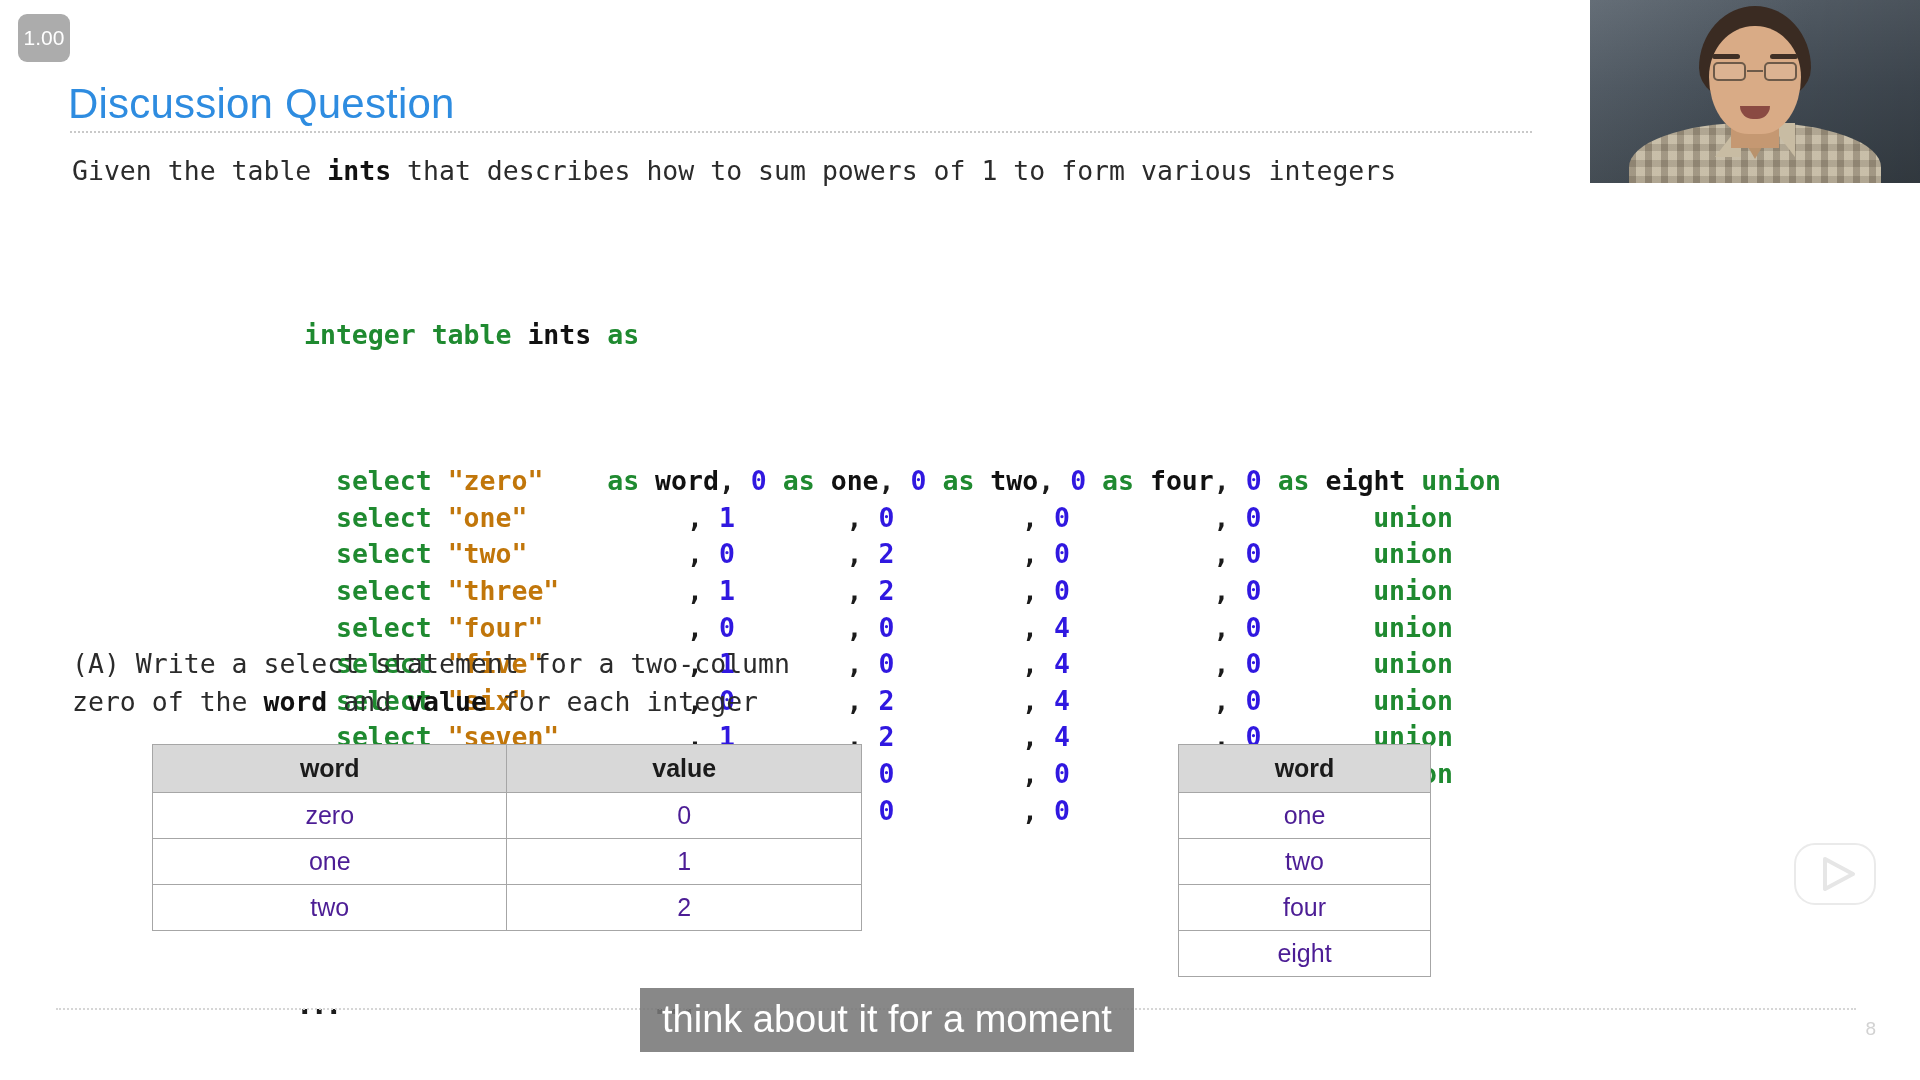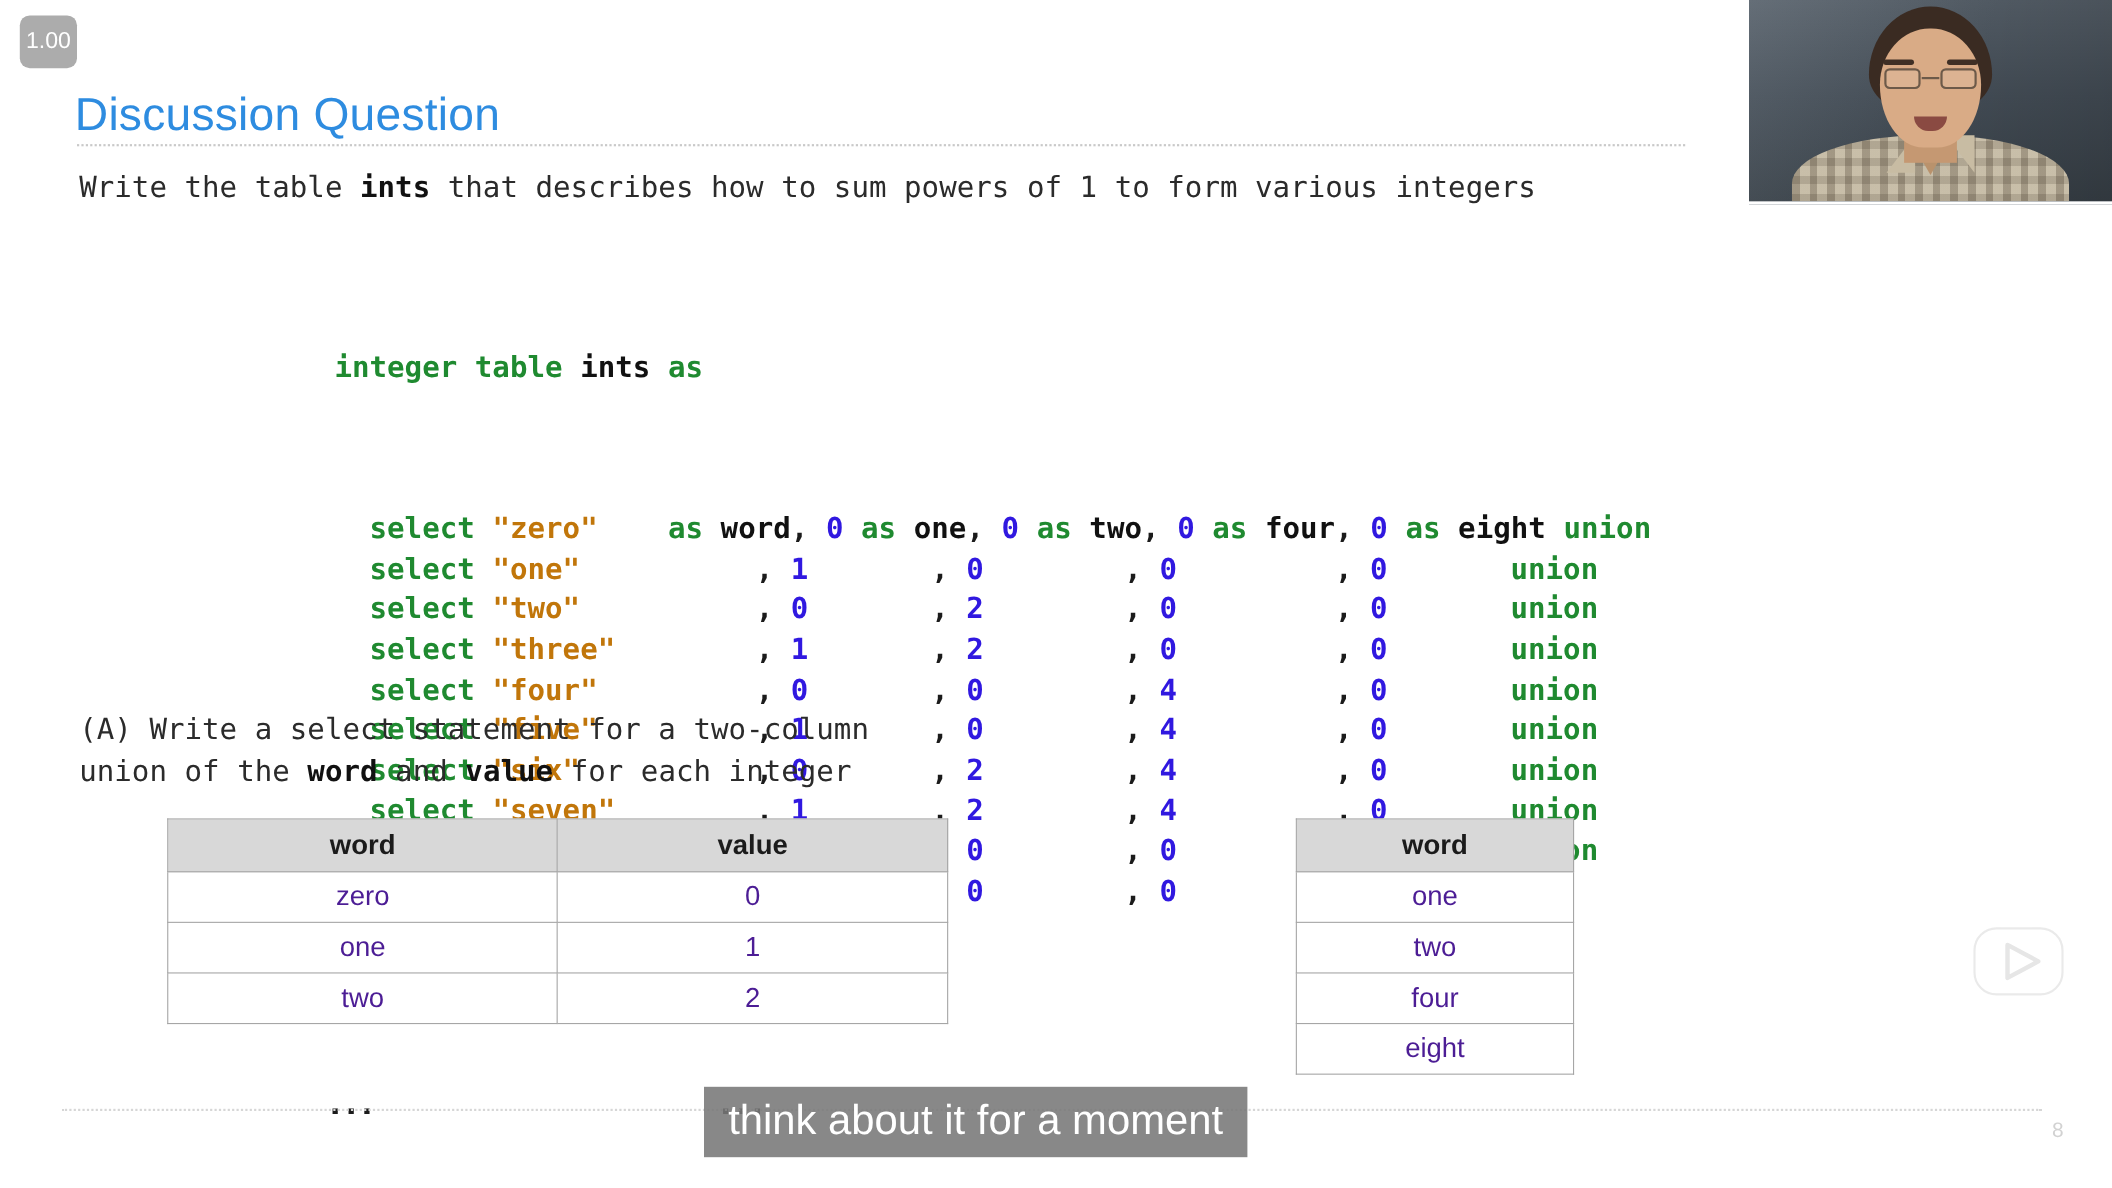--- a/index.html
+++ b/index.html
@@ -302,31 +302,31 @@
 </head>
 <body>
 
 <div id="slide">
 
   <div class="rate-badge">1.00</div>
 
   <div class="slide-title">Discussion Question</div>
   <div class="title-rule"></div>
 
-  <div class="intro-line mono"><span>Write the table </span><b>ints</b><span> that describes how to sum powers of 1 to form various integers</span></div>
+  <div class="intro-line mono"><span>Given the table </span><b>ints</b><span> that describes how to sum powers of 1 to form various integers</span></div>
 
   <div class="code-block mono">
 
     <div class="code-line"><span class="kw">integer table</span><span class="pun"> </span><span class="idt">ints</span><span class="pun"> </span><span class="kw">as</span></div>
 
     <div id="code-rows"><div class="code-line">  <span class="kw">select</span> <span class="str">"zero"   </span> <span class="kw">as</span> <span class="idt">word</span><span class="pun">,</span> <span class="num">0</span> <span class="kw">as</span> <span class="idt">one</span><span class="pun">,</span> <span class="num">0</span> <span class="kw">as</span> <span class="idt">two</span><span class="pun">,</span> <span class="num">0</span> <span class="kw">as</span> <span class="idt">four</span><span class="pun">,</span> <span class="num">0</span> <span class="kw">as</span> <span class="idt">eight</span> <span class="kw">union</span></div><div class="code-line">  <span class="kw">select</span> <span class="str">"one"    </span>      <span class="pun">,</span> <span class="num">1       </span><span class="pun">,</span> <span class="num">0        </span><span class="pun">,</span> <span class="num">0         </span><span class="pun">,</span> <span class="num">0       </span><span class="kw">union</span></div><div class="code-line">  <span class="kw">select</span> <span class="str">"two"    </span>      <span class="pun">,</span> <span class="num">0       </span><span class="pun">,</span> <span class="num">2        </span><span class="pun">,</span> <span class="num">0         </span><span class="pun">,</span> <span class="num">0       </span><span class="kw">union</span></div><div class="code-line">  <span class="kw">select</span> <span class="str">"three"  </span>      <span class="pun">,</span> <span class="num">1       </span><span class="pun">,</span> <span class="num">2        </span><span class="pun">,</span> <span class="num">0         </span><span class="pun">,</span> <span class="num">0       </span><span class="kw">union</span></div><div class="code-line">  <span class="kw">select</span> <span class="str">"four"   </span>      <span class="pun">,</span> <span class="num">0       </span><span class="pun">,</span> <span class="num">0        </span><span class="pun">,</span> <span class="num">4         </span><span class="pun">,</span> <span class="num">0       </span><span class="kw">union</span></div><div class="code-line">  <span class="kw">select</span> <span class="str">"five"   </span>      <span class="pun">,</span> <span class="num">1       </span><span class="pun">,</span> <span class="num">0        </span><span class="pun">,</span> <span class="num">4         </span><span class="pun">,</span> <span class="num">0       </span><span class="kw">union</span></div><div class="code-line">  <span class="kw">select</span> <span class="str">"six"    </span>      <span class="pun">,</span> <span class="num">0       </span><span class="pun">,</span> <span class="num">2        </span><span class="pun">,</span> <span class="num">4         </span><span class="pun">,</span> <span class="num">0       </span><span class="kw">union</span></div><div class="code-line">  <span class="kw">select</span> <span class="str">"seven"  </span>      <span class="pun">,</span> <span class="num">1       </span><span class="pun">,</span> <span class="num">2        </span><span class="pun">,</span> <span class="num">4         </span><span class="pun">,</span> <span class="num">0       </span><span class="kw">union</span></div><div class="code-line">  <span class="kw">select</span> <span class="str">"eight"  </span>      <span class="pun">,</span> <span class="num">0       </span><span class="pun">,</span> <span class="num">0        </span><span class="pun">,</span> <span class="num">0         </span><span class="pun">,</span> <span class="num">8       </span><span class="kw">union</span></div><div class="code-line">  <span class="kw">select</span> <span class="str">"nine"   </span>      <span class="pun">,</span> <span class="num">1       </span><span class="pun">,</span> <span class="num">0        </span><span class="pun">,</span> <span class="num">0         </span><span class="pun">,</span> <span class="num">8;      </span></div></div>
   </div>
 
   <div class="prompt mono" id="prompt-a"><span>(A) Write a select statement for a two-column</span>
-<span>union of the </span><b>word</b><span> and </span><b>value</b><span> for each integer</span></div>
+<span>zero of the </span><b>word</b><span> and </span><b>value</b><span> for each integer</span></div>
 
 
   <table class="rtable" id="table-a">
     <thead>
       <tr>
         <th class="c-word">word</th>
         <th class="c-value">value</th>
       </tr>
     </thead>
     <tbody id="table-a-body">

